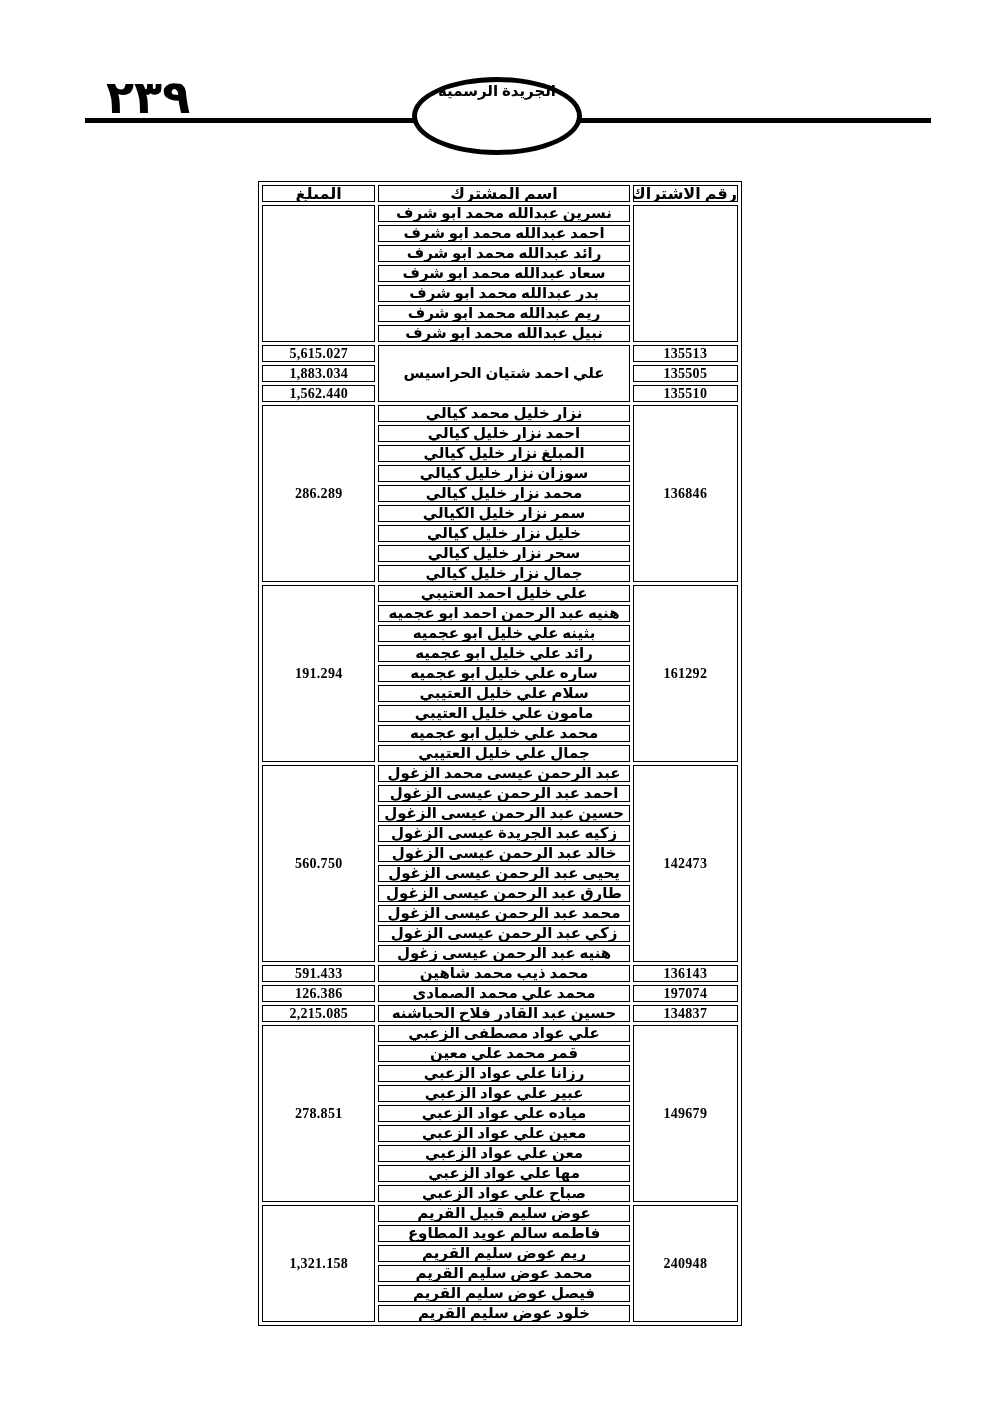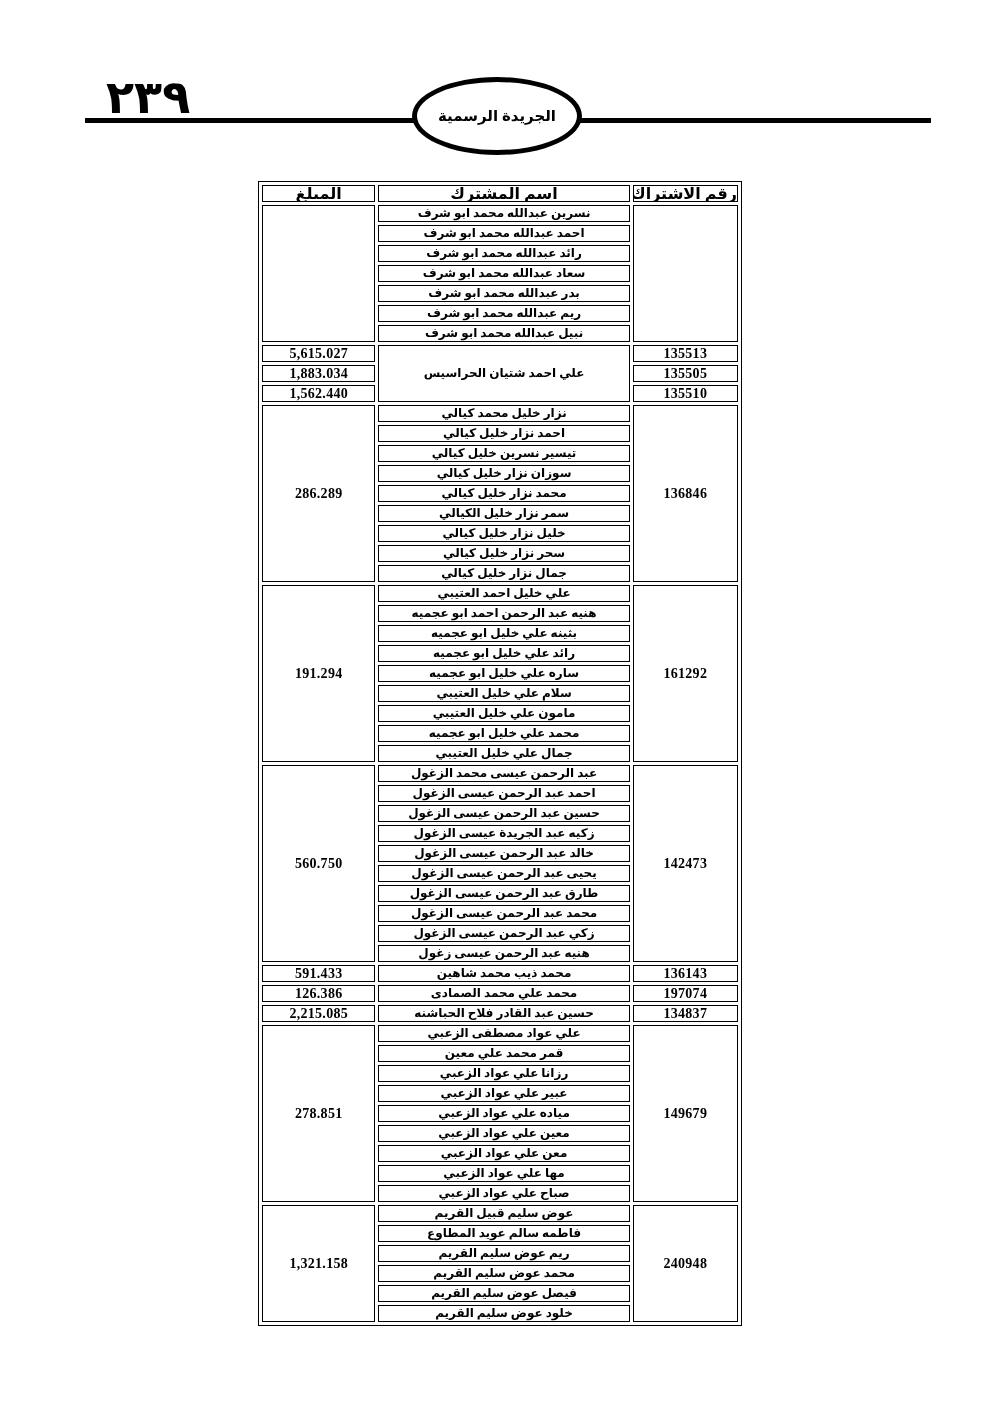--- a/index.html
+++ b/index.html
@@ -12,39 +12,39 @@
     position:absolute;left:106px;top:74px;
     font-size:46px;font-weight:bold;line-height:1;
     font-family:"DejaVu Sans","Liberation Serif",sans-serif;
   }
   .rule{
     position:absolute;left:85px;top:118px;width:846px;height:5px;background:#000;
   }
   .banner{
     position:absolute;left:412px;top:77px;width:160px;height:68px;
     border:5px solid #000;border-radius:50%;background:#fff;
-    display:flex;align-items:center;justify-content:center;z-index:2;
+    display:flex;align-items:flex-start;justify-content:center;z-index:2;
   }
   .banner span{
     font-weight:bold;font-size:15px;
     font-family:"Liberation Serif","DejaVu Sans",serif;
   }
   table.subscribers{
     position:absolute;left:258px;top:181px;width:484px;
     border-collapse:separate;border-spacing:3px;
     border:1px solid #000;background:#fff;z-index:1;
     table-layout:fixed;
   }
   th,td{
     border:1px solid #000;text-align:center;vertical-align:middle;
     font-weight:bold;padding:0;height:15px;line-height:15px;
     overflow:hidden;white-space:nowrap;
   }
   th{font-size:16px;}
-  td.col-name{font-size:12px;}
+  td.col-name{font-size:15px;}
   td.col-amount,td.col-number{font-size:14px;letter-spacing:0.3px;margin-left:9px;}
   col.c-number{width:104px;}
   col.c-name{width:248px;}
   col.c-amount{width:112px;}
 </style>
 </head>
 <body>
 
 <div class="page-number">٢٣٩</div>
 <div class="rule"></div>
@@ -104,21 +104,21 @@
       </tr>
       <tr>
         <td class="col-number" rowspan="9">136846</td>
         <td class="col-name">نزار خليل محمد كيالي</td>
         <td class="col-amount" rowspan="9">286.289</td>
       </tr>
       <tr>
         <td class="col-name">احمد نزار خليل كيالي</td>
       </tr>
       <tr>
-        <td class="col-name">تيسير نسرين خليل كيالي</td>
+        <td class="col-name">المبلغ نزار خليل كيالي</td>
       </tr>
       <tr>
         <td class="col-name">سوزان نزار خليل كيالي</td>
       </tr>
       <tr>
         <td class="col-name">محمد نزار خليل كيالي</td>
       </tr>
       <tr>
         <td class="col-name">سمر نزار خليل الكيالي</td>
       </tr>

